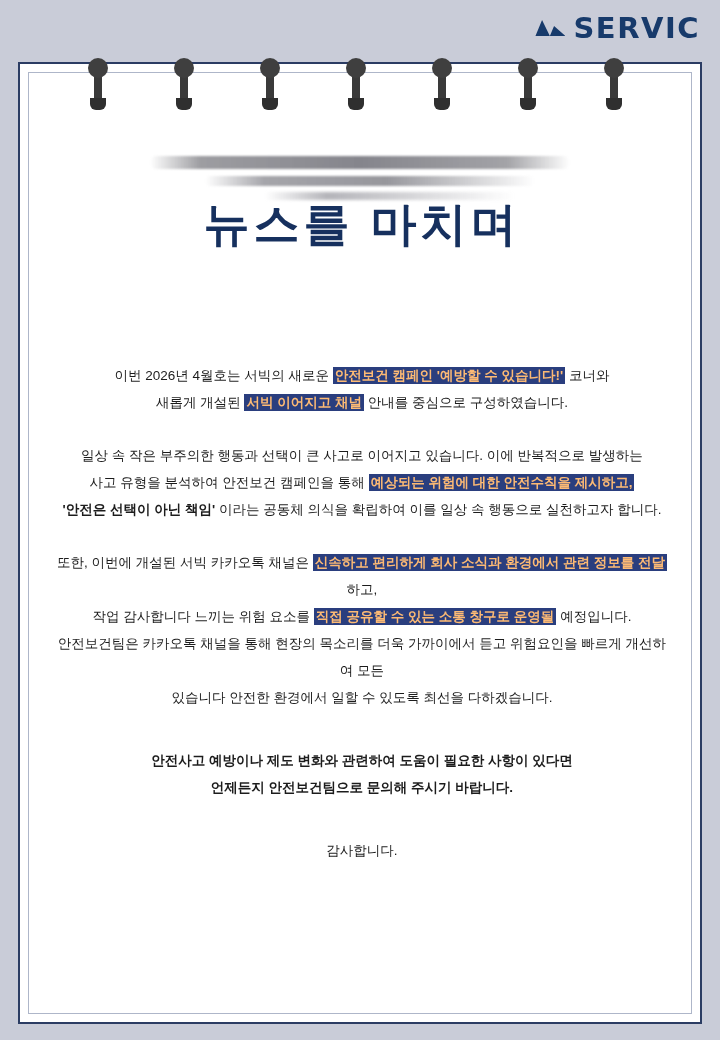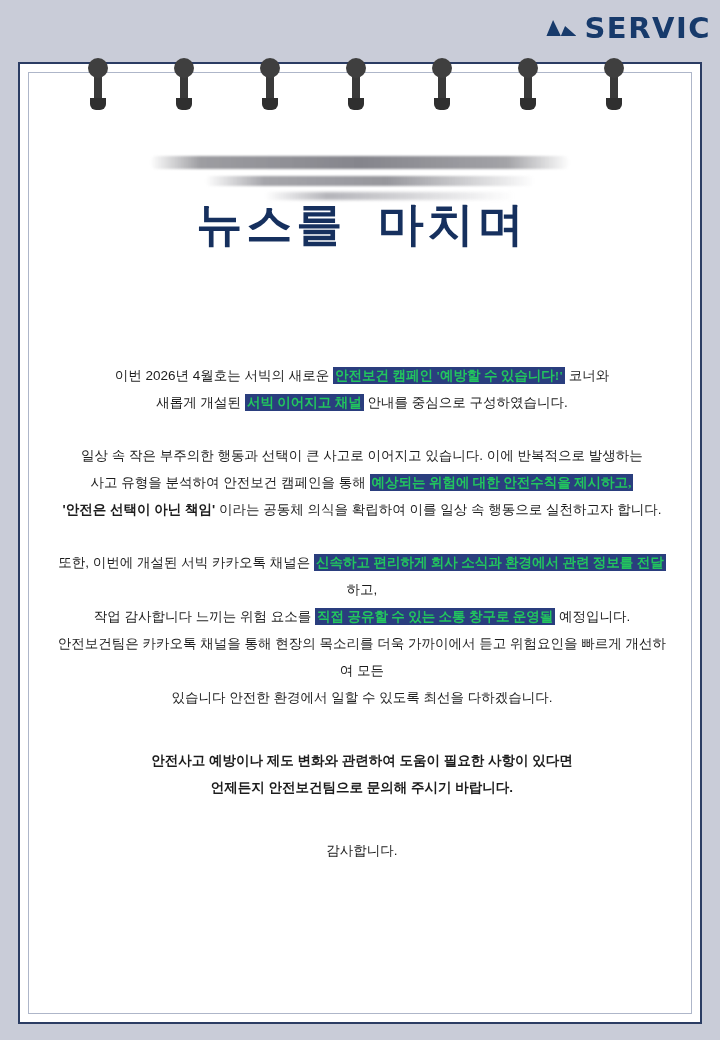--- a/index.html
+++ b/index.html
@@ -22,21 +22,21 @@
     height: 56px;
     background: #c9ccd8;
     display: flex;
     align-items: center;
     justify-content: flex-end;
   }
   .brand {
     display: flex;
     align-items: center;
     gap: 8px;
-    padding-right: 9px;
+    padding-right: 20px;
   }
   .brand-mark {
     width: 30px;
     height: 16px;
     background: #173a6b;
     clip-path: polygon(0% 100%, 22% 0%, 48% 100%, 62% 38%, 100% 100%);
   }
   .brand-name {
     font-size: 29px;
     font-weight: bold;
@@ -107,21 +107,20 @@
     border-radius: 0 0 6px 6px;
   }
 
   
   .title-wrap {
     position: absolute;
     top: 130px;
     left: 0;
     width: 684px;
     text-align: center;
-    font-family: Liberation Mono, monospace;
   }
   .title {
     font-size: 46px;
     font-weight: bold;
     color: #16305e;
     letter-spacing: 4px;
     position: relative;
     z-index: 2;
     display: inline-block;
   }
@@ -164,24 +163,23 @@
     width: 612px;
     text-align: center;
     color: #1c1c1c;
     font-size: 13.5px;
     line-height: 2.0;
   }
   .para { margin-bottom: 26px; }
   .para:last-child { margin-bottom: 8px; }
   .hl {
     background: #2a3e7e;
-    color: #22c55e;
+    color: #fdba74;
     padding: 1px 2px;
     font-weight: 600;
-    font-family: Liberation Serif, serif;
   }
   .bold { font-weight: bold; }
   .strong-line { font-weight: bold; font-size: 13.5px; }
   .thanks { font-size: 13.5px; }
   .gap-lg { margin-bottom: 36px; }
 </style>
 </head>
 <body>
 
 <div class="header">

